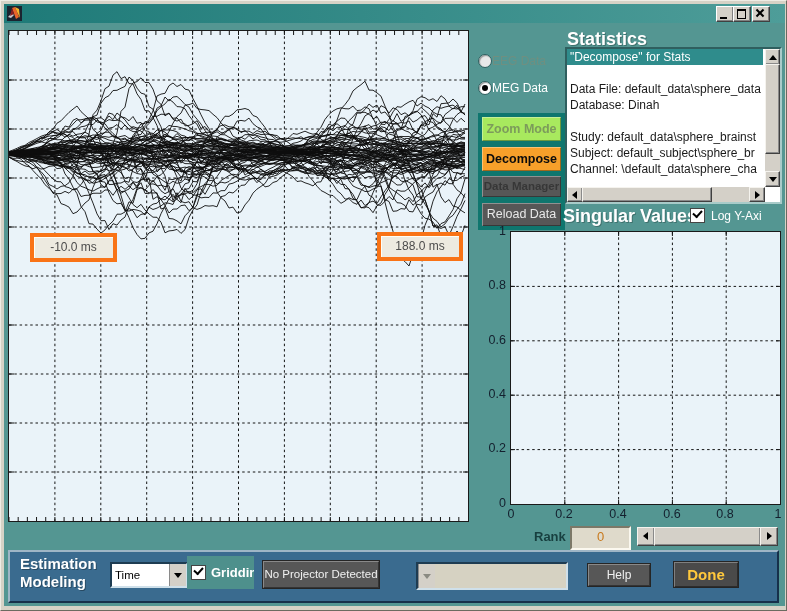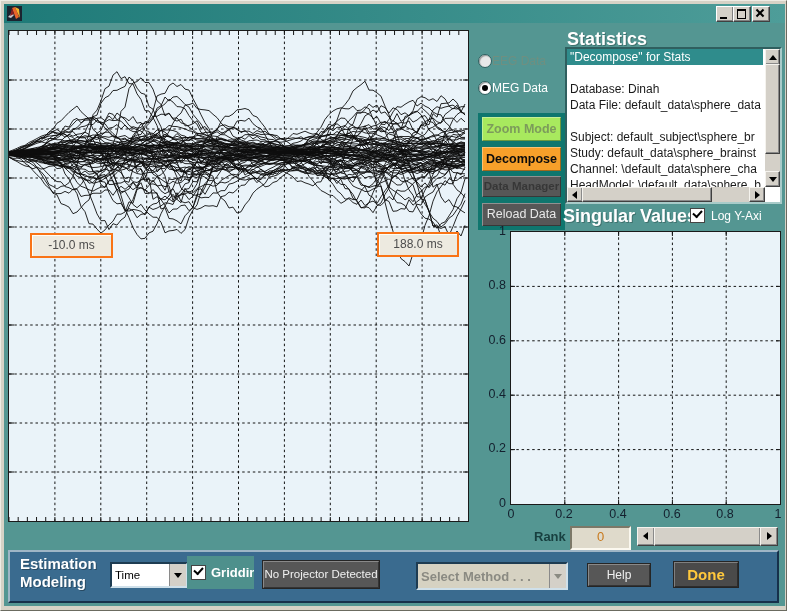--- a/index.html
+++ b/index.html
@@ -15,21 +15,21 @@
   .glyph-max{position:absolute;left:3px;top:2px;width:7px;height:7px;border:1px solid #000;border-top-width:2px;}
   .glyph-x{position:absolute;left:2px;top:2px;width:9px;height:8px;}
   .glyph-x:before,.glyph-x:after{content:"";position:absolute;left:4px;top:-1px;width:2px;height:10px;background:#000;}
   .glyph-x:before{transform:rotate(45deg);}
   .glyph-x:after{transform:rotate(-45deg);}
   #client{position:absolute;left:3px;top:22px;width:781px;height:583px;background:#549692;}
 
   
   .plotbox{position:absolute;background:#EAF3F9;border:1px solid #1a1a1a;}
   svg{display:block;}
-  .mslabel{position:absolute;background:#EDEAE0;border:2px solid #f97316;box-shadow:inset 1px 1px 0 #fffdf4;color:#4c4c4c;font-size:12px;text-align:center;line-height:21px;}
+  .mslabel{position:absolute;background:#EDEAE0;border:4px solid #f97316;box-shadow:inset 1px 1px 0 #fffdf4;color:#4c4c4c;font-size:12px;text-align:center;line-height:21px;}
 
   
   .radio-row{position:absolute;display:flex;align-items:center;gap:0;}
   .radio{width:12px;height:12px;border-radius:50%;background:#e9e9e9;border:1px solid #2e5e5e;box-shadow:inset 1px 1px 1px #9a9a9a;position:relative;}
   .radio.checked{background:#fff;}
   .radio.checked:after{content:"";position:absolute;left:3px;top:3px;width:6px;height:6px;border-radius:50%;background:#000;}
   .radio-label{font-size:12px;}
   .radio-label.dim{color:#6f8f80;}
   .radio-label.lit{color:#fff;}
 
@@ -322,27 +322,26 @@
 <div class="btn btn-green" style="top:113px;height:24px;line-height:24px;">Zoom Mode</div>
 <div class="btn btn-orange" style="top:143px;height:24px;line-height:24px;">Decompose</div>
 <div class="btn btn-dark disabled" style="top:172px;height:21px;line-height:21px;font-size:11.5px;">Data Manager</div>
 <div class="btn btn-dark" style="top:199px;height:23px;line-height:23px;">Reload Data</div>
 
 <div class="abs" id="stats-title" style="left:567px;top:29px;">Statistics</div>
 <div id="stats-box">
   <div style="position:absolute;left:0;top:0;right:15px;bottom:15px;overflow:hidden;">
     <div class="stat-line sel">"Decompose" for Stats</div>
     <div class="stat-line">&nbsp;</div>
+    <div class="stat-line">Data File: default_data\sphere_data</div>
     <div class="stat-line">Database: Dinah</div>
-    <div class="stat-line">Data File: default_data\sphere_data</div>
     <div class="stat-line">&nbsp;</div>
+    <div class="stat-line">Study: default_data\sphere_brainst</div>
     <div class="stat-line">Subject: default_subject\sphere_br</div>
-    <div class="stat-line">Study: default_data\sphere_brainst</div>
     <div class="stat-line">Channel: \default_data\sphere_cha</div>
-    <div class="stat-line">HeadModel: \default_data\sphere_b</div>
   </div>
 
   <div class="sb" style="position:absolute;right:0;top:0;width:15px;bottom:15px;">
     <div class="sb-btn" style="left:0;top:0;width:13px;height:14px;">
         <span class="tri" style="left:3px;top:5px;border-left:4px solid transparent;border-right:4px solid transparent;border-bottom:5px solid #000;"></span>
       </div>
     <div class="sb-thumb" style="left:0;top:15px;width:13px;height:88px;"></div>
     <div class="sb-btn" style="left:0;bottom:0;width:13px;height:14px;">
         <span class="tri" style="left:3px;top:5px;border-left:4px solid transparent;border-right:4px solid transparent;border-top:5px solid #000;"></span>
       </div>
@@ -438,21 +437,20 @@
   </div>
 
   <div class="abs" style="left:177px;top:4px;width:67px;height:33px;background:#4E908C;display:flex;align-items:center;gap:5px;padding-left:4px;overflow:hidden;box-sizing:border-box;">
     <span class="check checked" style="flex:none;"></span>
     <span class="chk-label" style="font-weight:bold;font-size:13px;white-space:nowrap;">Gridding</span>
   </div>
 
   <div class="panel-btn" style="left:252px;top:8px;width:116px;height:27px;font-size:11.5px;line-height:27px;">No Projector Detected</div>
 
   <div class="dd" style="left:406px;top:10px;width:148px;height:24px;background:#D6D2C2;border-color:#1e3c52 #cfe0ea #cfe0ea #1e3c52;">
-    <span class="dd-text" style="font-weight:bold;font-size:13px;color:#8A8A82;">Select Method . . .</span>
     <span class="dd-btn">
         <span class="dd-arrow" style="border-top-color:#8a8a82;"></span>
       </span>
   </div>
 
   <div class="panel-btn" style="left:577px;top:11px;width:62px;height:22px;font-size:12px;line-height:22px;">Help</div>
   <div class="panel-btn" style="left:663px;top:9px;width:64px;height:25px;font-weight:bold;font-size:15px;line-height:25px;color:#FFC83C;background:#4a4a4a;">Done</div>
 </div>
 
 </body></html>

